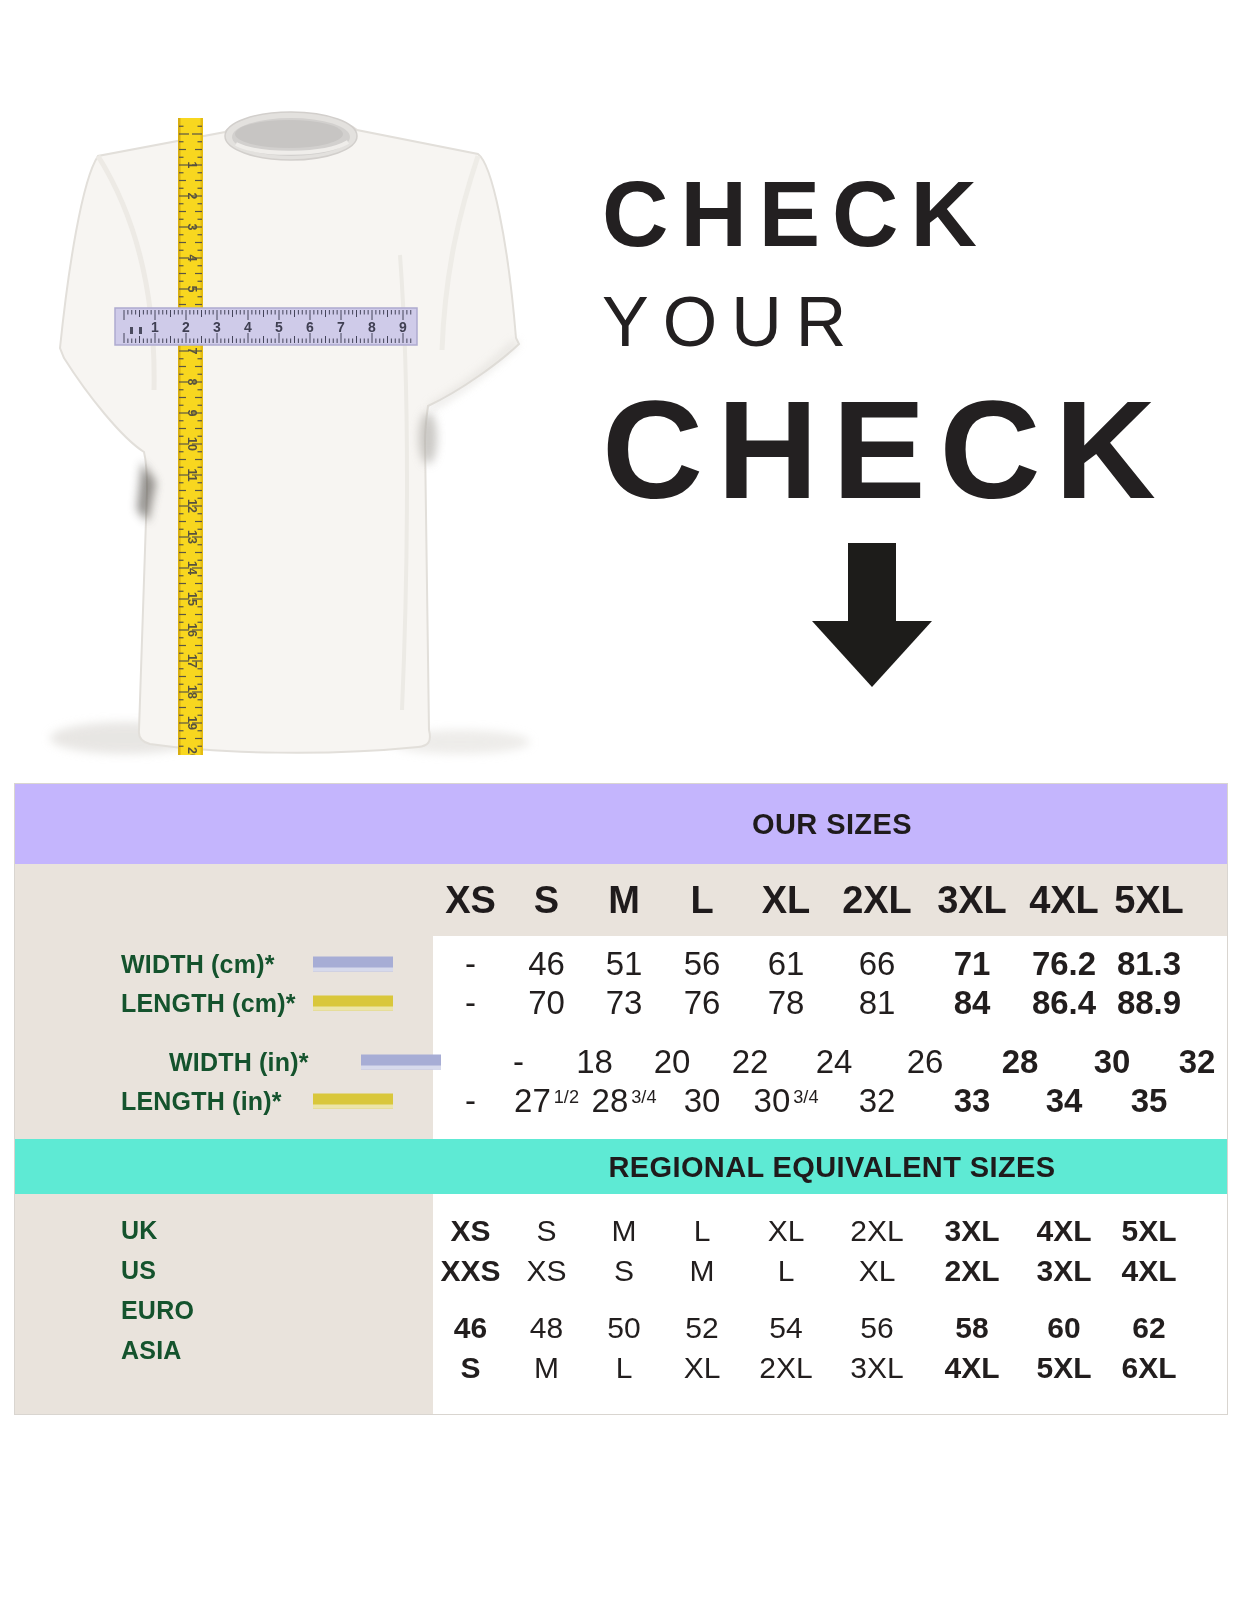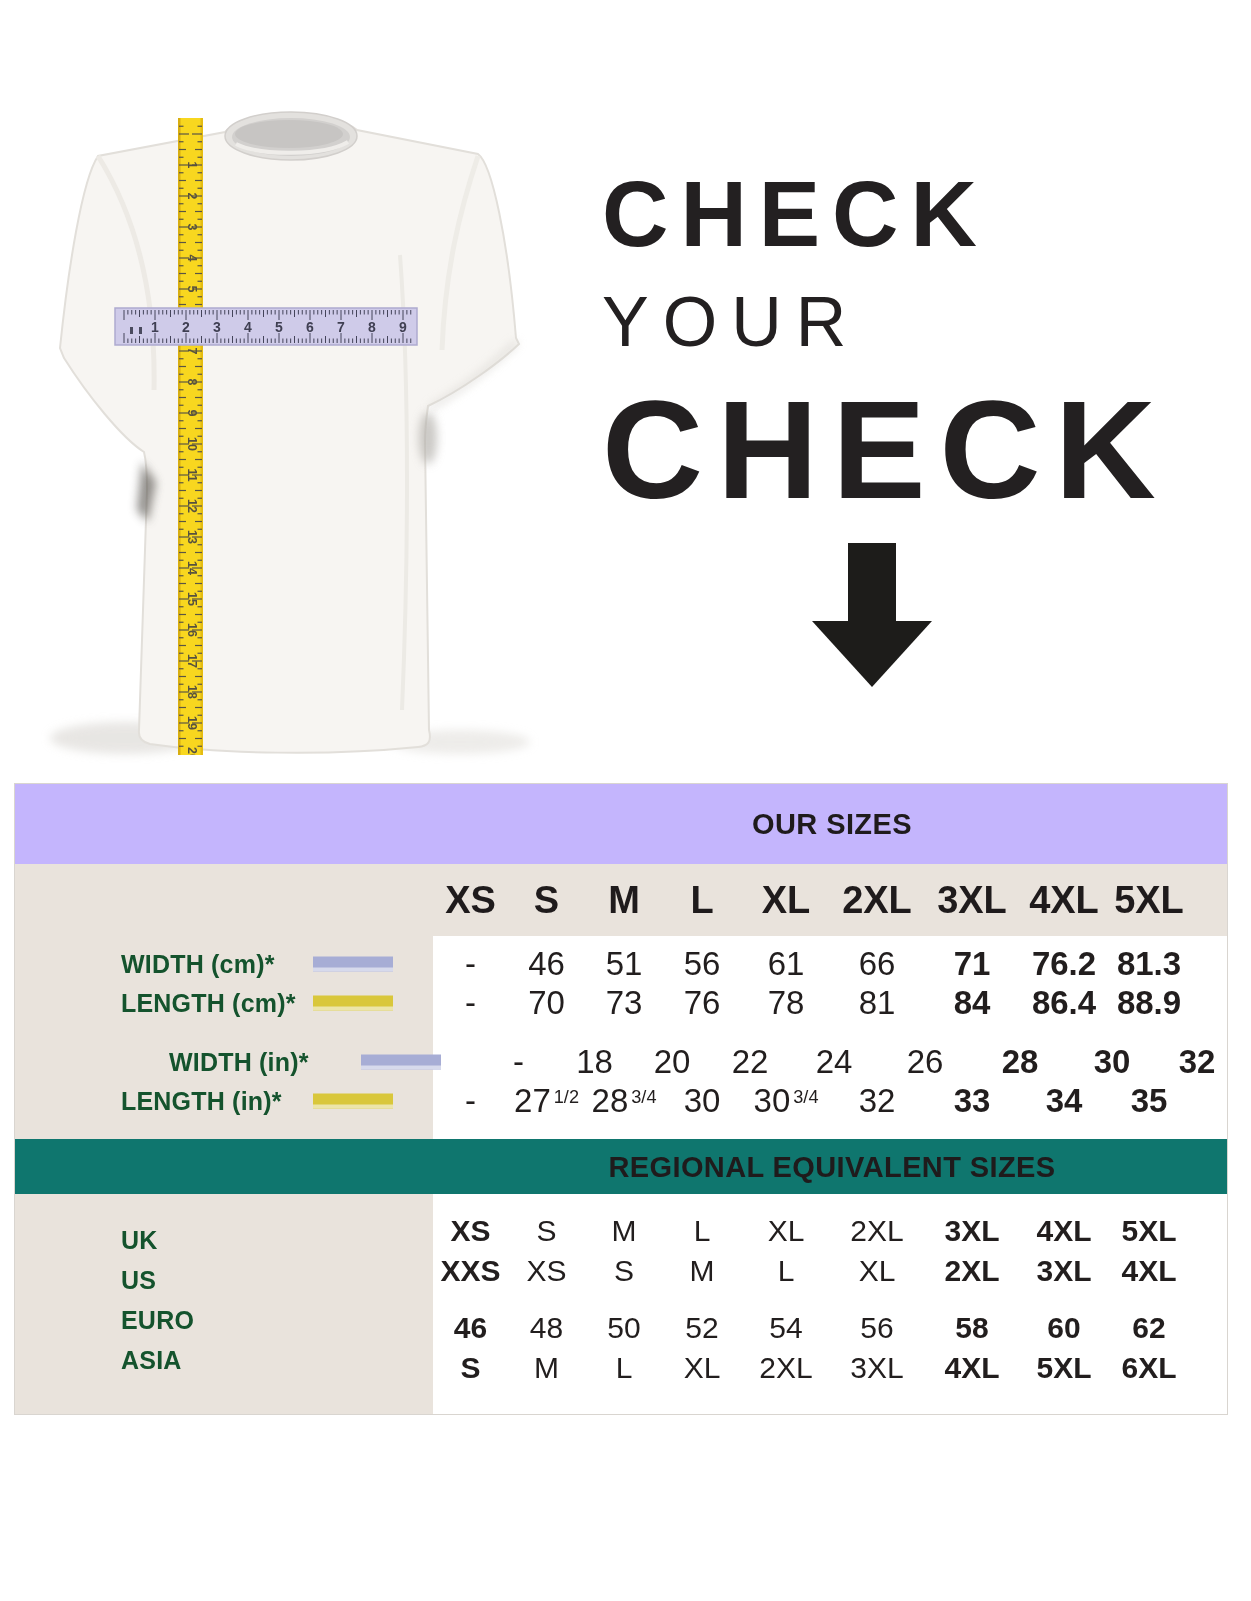--- a/index.html
+++ b/index.html
@@ -20,21 +20,21 @@
   
   .tshirt { position:absolute; left:30px; top:90px; width:520px; height:680px; }
 
   
   .size-table {
     position:absolute; left:14px; top:783px; width:1214px; height:632px;
     border:1px solid #d9d5d0; box-sizing:border-box; background:#ffffff; overflow:hidden;
   }
   .band { position:relative; }
   .band-a { height:80px; background:#c4b5fd; }
-  .band-d { height:55px; background:#0f766e; }
+  .band-d { height:55px; background:#5eead4; }
   .band-title {
     position:absolute; left:438px; width:758px; text-align:center;
     top:50%; transform:translateY(-50%);
     font-weight:700; font-size:29px; letter-spacing:.4px; color:#1f1b1c; white-space:nowrap;
   }
   .header-row {
     height:72px; background:#e9e3dc; display:grid;
     grid-template-columns:75px 77px 78px 78px 90px 92px 98px 86px 84px;
     padding-left:418px; align-items:center;
   }
@@ -47,21 +47,21 @@
   .vals { flex:1; background:#ffffff; }
 
   .c-leg, .c-vals { padding-top:8px; }
   .lrow { height:39px; position:relative; }
   .mrow {
     display:grid; grid-template-columns:75px 77px 78px 78px 90px 92px 98px 86px 84px;
     height:39px; align-items:center; font-size:33px;
   }
   .gap20 { margin-top:20px;margin-left:48px; }
 
-  .e-leg { padding-top:26px; }
+  .e-leg { padding-top:16px; }
   .e-vals { padding-top:17px; }
   .erow { height:40px; position:relative; }
   .rrow {
     display:grid; grid-template-columns:75px 77px 78px 78px 90px 92px 98px 86px 84px;
     height:40px; align-items:center; font-size:30px;
   }
   .gap17 { margin-top:17px; }
 
   .lbl {
     position:absolute; left:106px; top:50%; transform:translateY(-50%);

